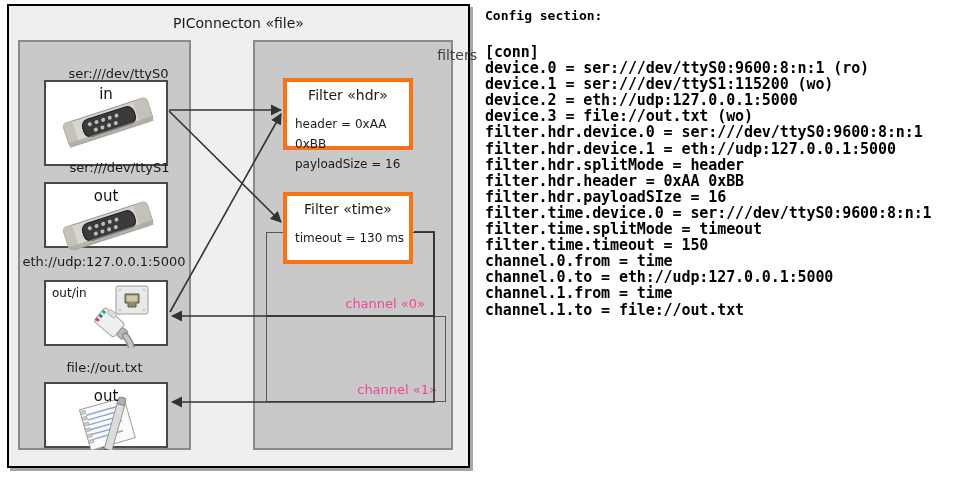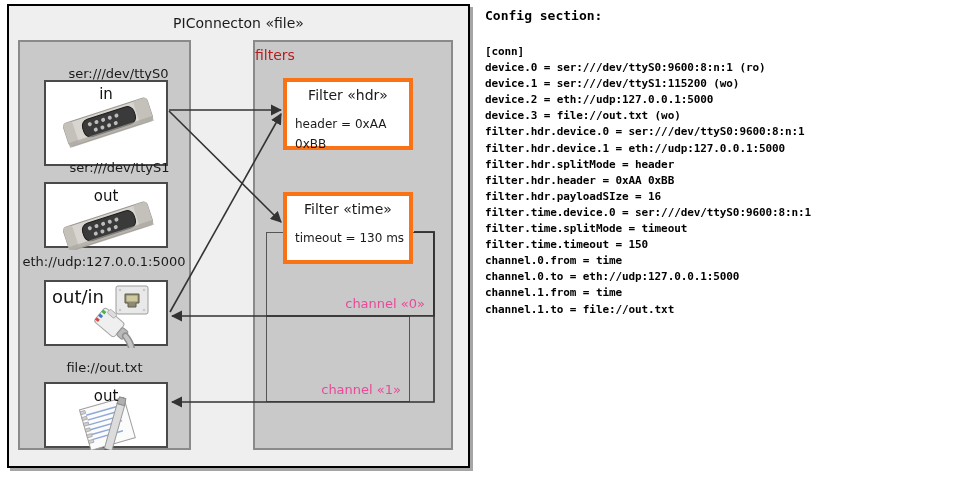--- a/index.html
+++ b/index.html
@@ -47,23 +47,24 @@
     border: 2px solid #8a8a8a;
     box-sizing: border-box;
   }
   #devices-panel { left: 18px;  top: 40px; width: 173px; height: 410px; }
   #filters-panel { left: 253px; top: 40px; width: 200px; height: 410px; }
 
   .panel-title {
     position: absolute;
     left: 0; top: 5px;
     width: 100%;
-    text-align: left;
+    text-align: right;
     font-size: 14px;
-    color: #b91c1c;
+    color: #404040;
+    padding-left: 26px;
   }
 
   
   .dev-label {
     position: absolute;
     text-align: center;
     font-size: 13px;
     color: #1a1a1a;
     white-space: nowrap;
   }
@@ -79,21 +80,21 @@
     width: 100%;
     text-align: center;
     font-size: 15px;
     color: #111111;
     z-index: 3;
   }
   .dev-io.left-io {
     left: 6px; top: 4px;
     width: auto;
     text-align: left;
-    font-size: 18px;
+    font-size: 12px;
   }
 
   
   .filter-box {
     position: absolute;
     background: #ffffff;
     border: 4px solid #f97316;
     box-sizing: border-box;
   }
   .filter-title {
@@ -147,21 +148,21 @@
     font-family: "DejaVu Sans Mono", monospace;
     font-weight: bold;
     font-size: 13px;
     color: #000;
   }
   #config-body {
     position: absolute;
     left: 2px; top: 44px;
     font-family: "DejaVu Sans Mono", monospace;
     font-weight: bold;
-    font-size: 11px;
+    font-size: 15px;
     line-height: 16.1px;
     white-space: pre;
     color: #000;
     letter-spacing: -0.1px;
   }
 </style>
 </head>
 <body>
 
 <div id="diagram">
@@ -279,28 +280,29 @@
     </svg>
   </div>
 
   <div class="panel" id="filters-panel">
     <div class="panel-title">filters</div>
   </div>
 
   <div class="channel-pane" style="left:266px; top:232px; width:168px; height:84px;">
     <div class="channel-label">channel «0»</div>
   </div>
-  <div class="channel-pane" style="left:266px; top:316px; width:144px; height:86px;">
+  <div class="channel-pane" style="left:266px; top:316px; width:180px; height:86px;">
     <div class="channel-label">channel «1»</div>
   </div>
 
   <div class="filter-box" style="left:283px; top:78px; width:130px; height:72px;">
     <div class="filter-title">Filter «hdr»</div>
     <div class="filter-props">
       <div>header = 0xAA 0xBB</div>
+      <div>payloadSize = 16</div>
     </div>
   </div>
 
   <div class="filter-box" style="left:283px; top:192px; width:130px; height:72px;">
     <div class="filter-title">Filter «time»</div>
     <div class="filter-props">
       <div>timeout = 130 ms</div>
     </div>
   </div>
 

